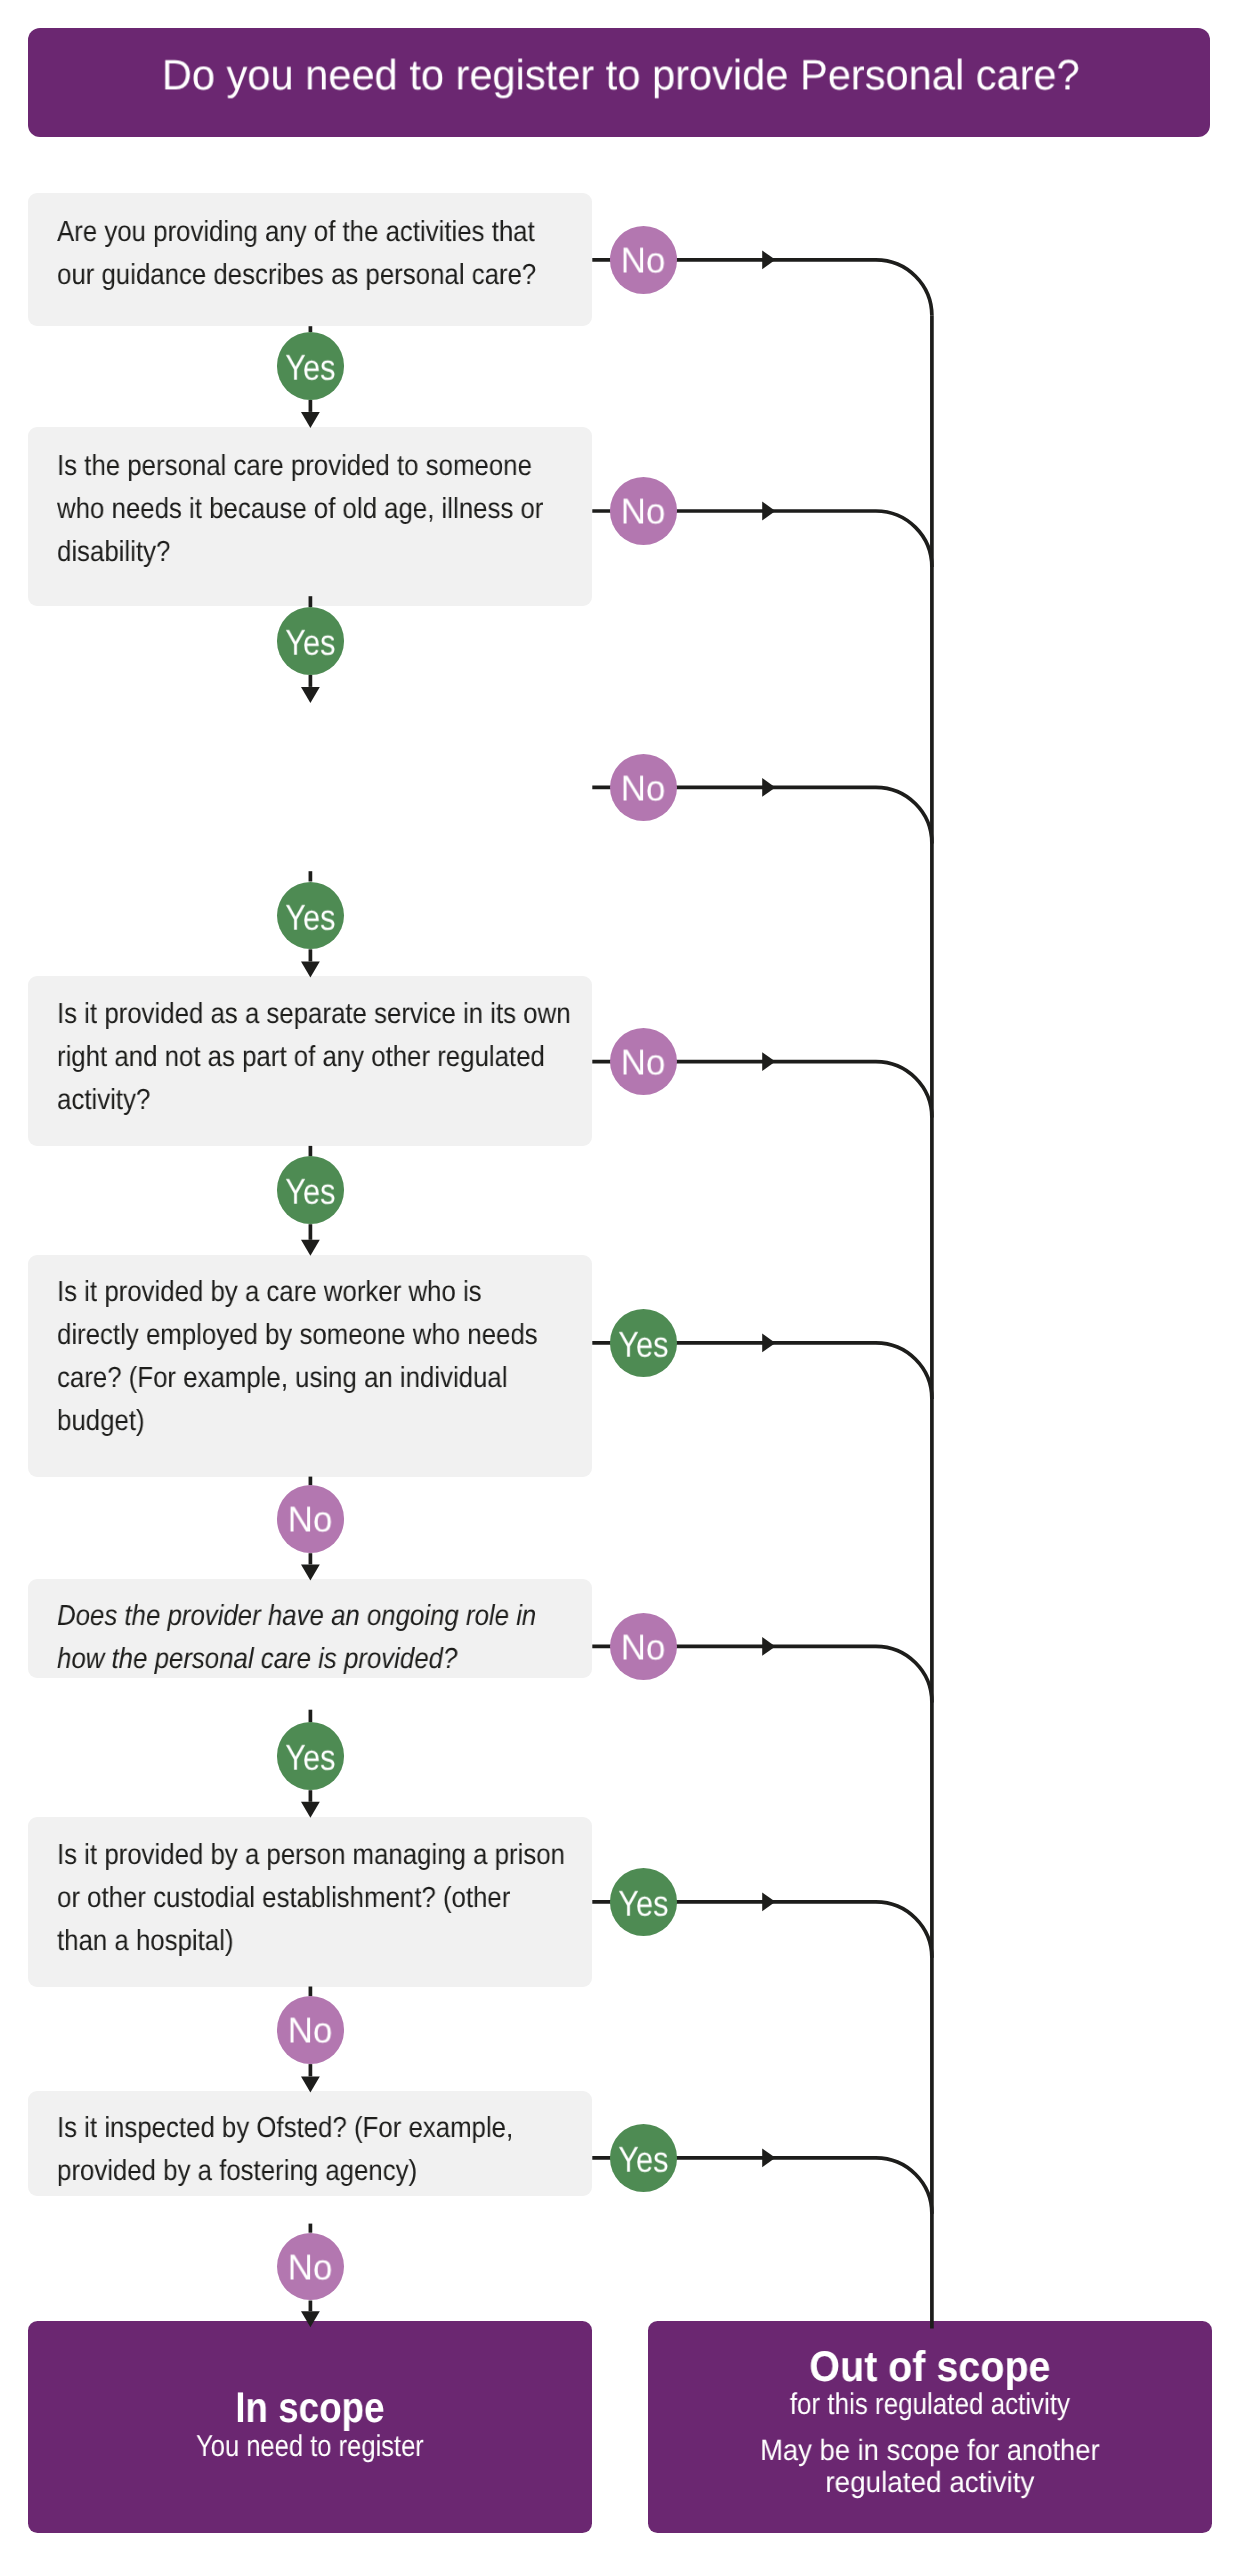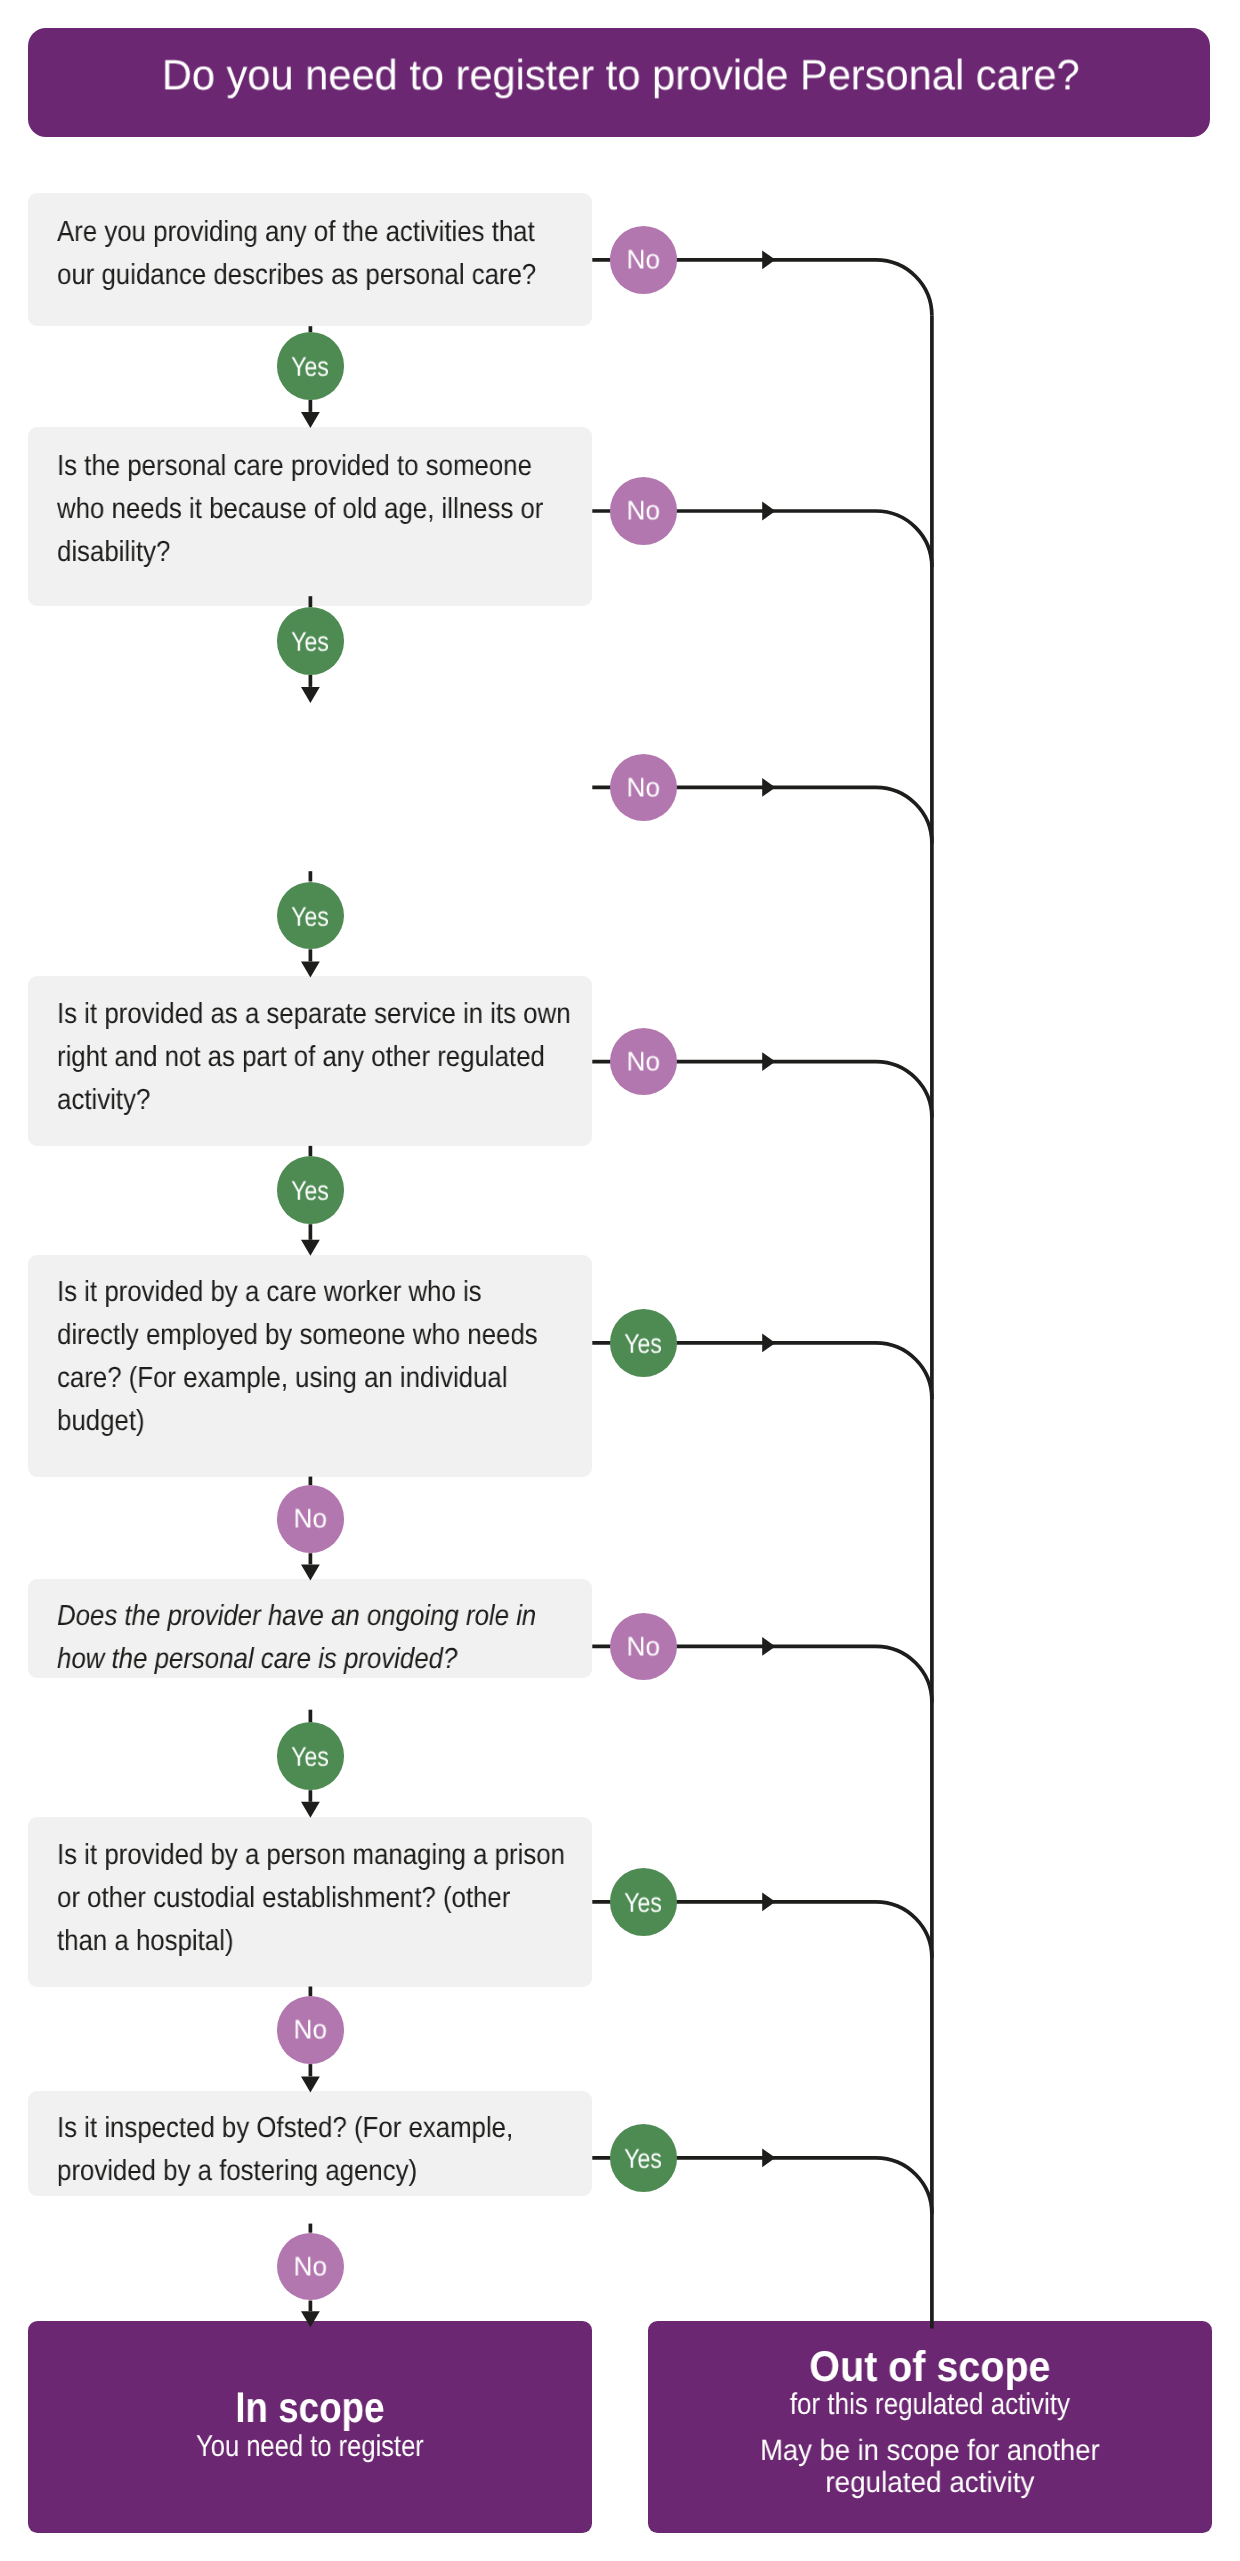--- a/index.html
+++ b/index.html
@@ -2,33 +2,33 @@
 <html><head>
 <meta charset="utf-8">
 <title>Do you need to register to provide Personal care?</title>
 <style>
   html,body{margin:0;padding:0;background:#ffffff;}
   body{font-family:"Liberation Sans",sans-serif;-webkit-font-smoothing:antialiased;text-rendering:geometricPrecision;}
   #page{position:relative;width:1240px;height:2561px;overflow:hidden;background:#ffffff;}
 
   
   #header-bar{position:absolute;left:28px;top:27.5px;width:1181.9px;height:109.2px;
-              background:#6B2771;border-radius:18px;}
+              background:#6B2771;border-radius:12px;}
   #header-title{position:absolute;left:0;top:0;width:100%;text-align:center;color:#ffffff;
               font-size:42.6px;line-height:109.2px;white-space:nowrap;}
   #header-title span{display:inline-block;transform:translate(1.8px,-6.6px) scaleX(0.9765);will-change:transform;}
 
   
   .qbox{position:absolute;z-index:1;left:28px;width:564.0px;background:#F1F1F1;border-radius:9px;}
   .qtext{position:absolute;left:28.6px;font-size:29px;line-height:43px;color:#1D1D1B;
          white-space:nowrap;transform:scaleX(0.890);transform-origin:left top;will-change:transform;}
 
   
   .circle{position:absolute;z-index:3;width:67.8px;height:67.8px;border-radius:50%;text-align:center;
-          color:#ffffff;font-size:27px;line-height:67.8px;white-space:nowrap;}
+          color:#ffffff;font-size:36px;line-height:67.8px;white-space:nowrap;}
   .circle span{display:inline-block;will-change:transform;}
   .c-yes{background:#4E8B53;}
   .c-no{background:#B377B0;}
   .c-yes span{transform:translateY(1.7px) scaleX(0.855);}
   .c-no  span{transform:translateY(0.5px) scaleX(0.97);}
 
   
   #wires{position:absolute;left:0;top:0;z-index:2;}
 
   

